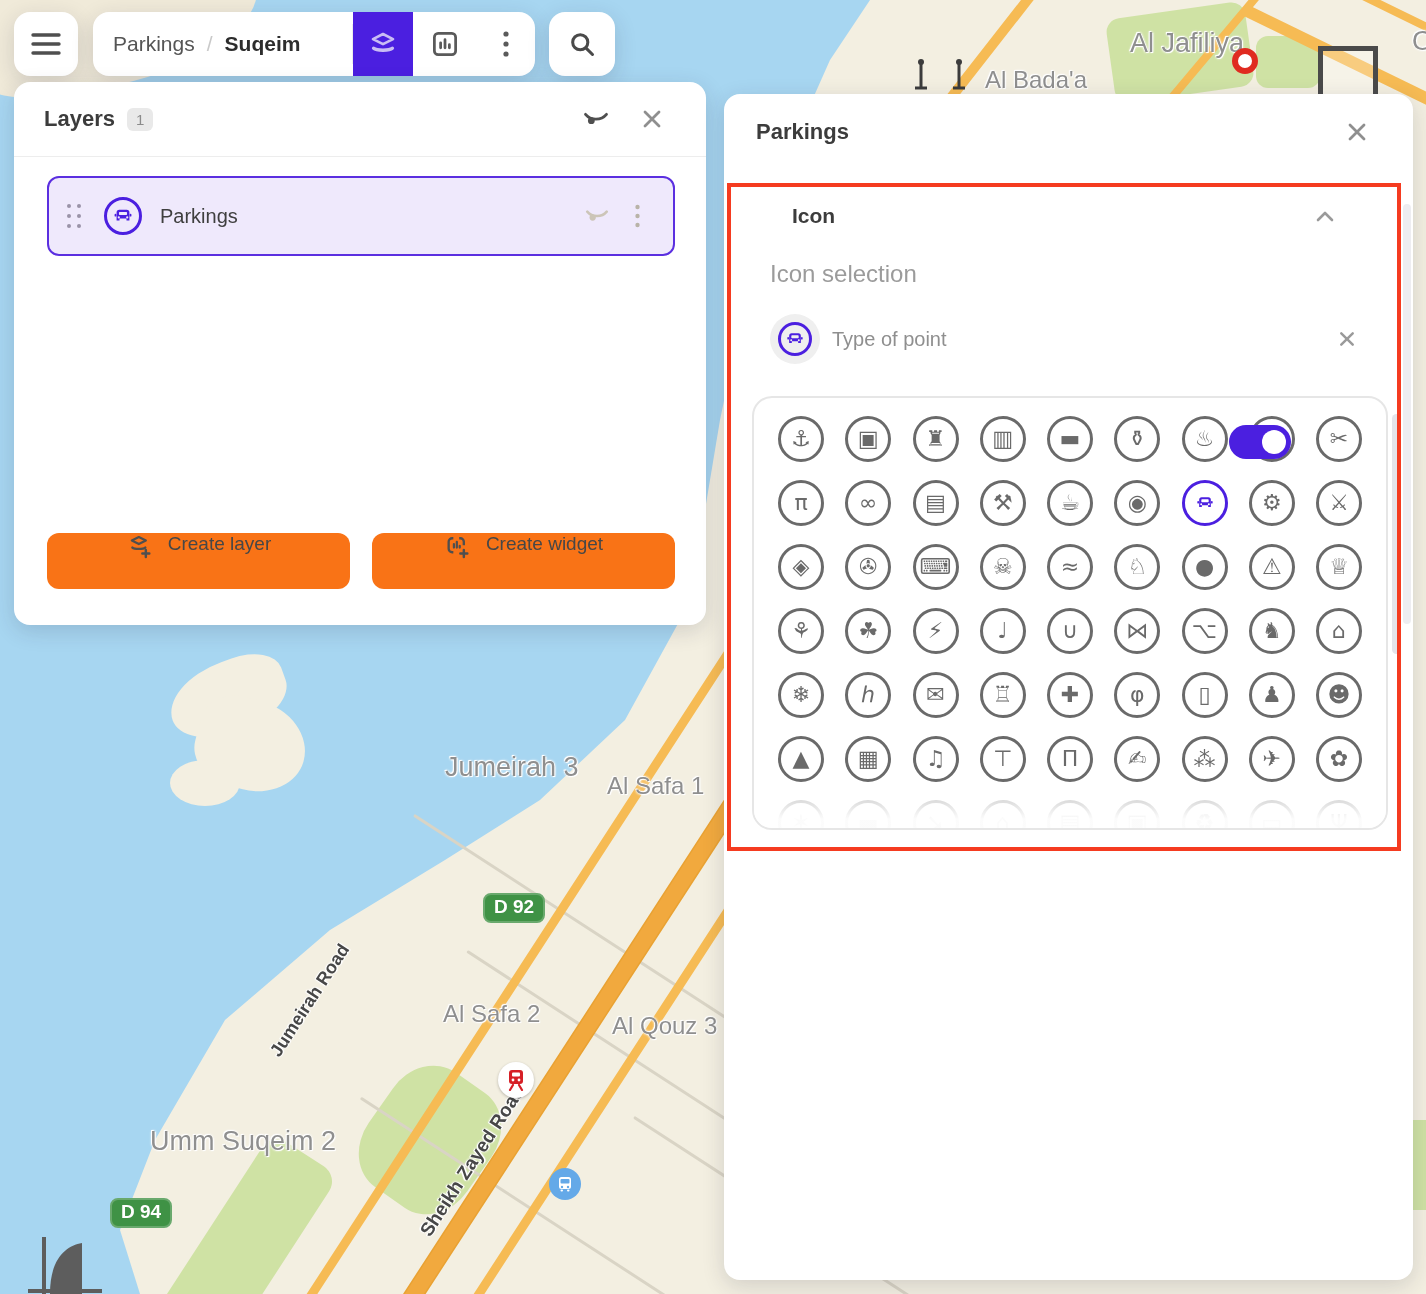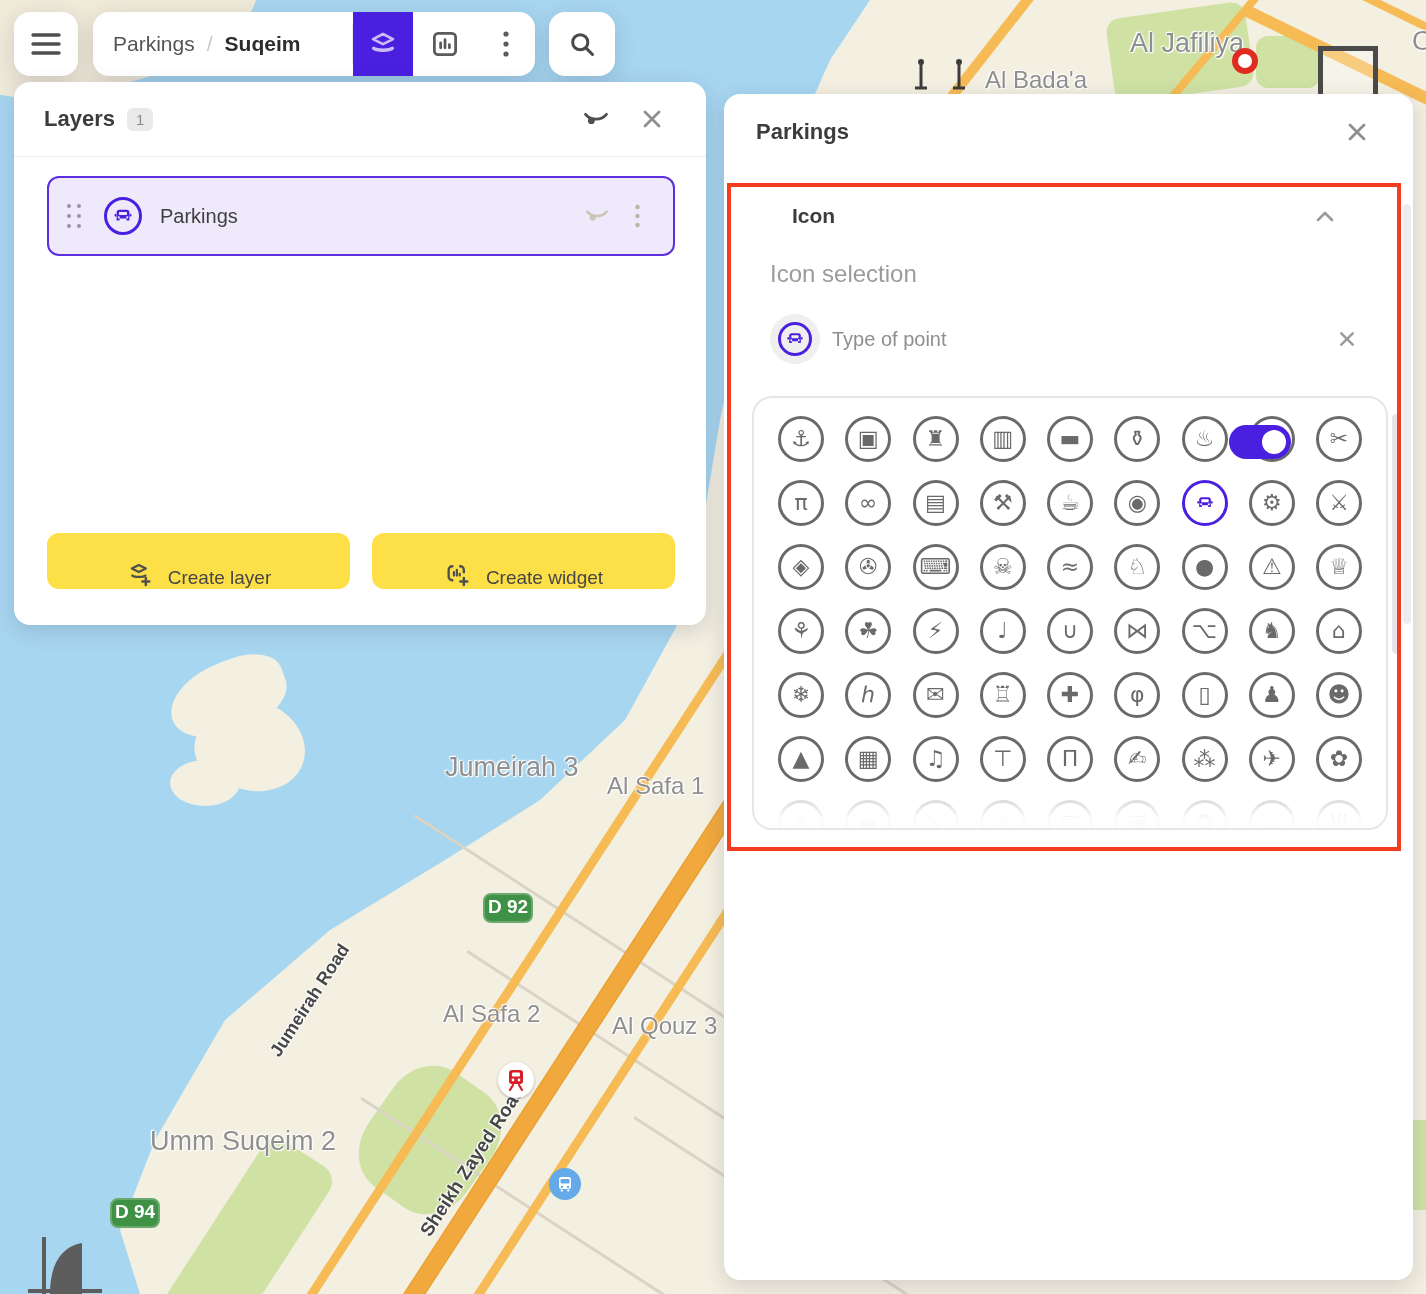--- a/index.html
+++ b/index.html
@@ -16,21 +16,21 @@
   .green { position:absolute; background:#cfe2a4; }
   .road { position:absolute; background:#f6bb54; border-radius:3px; }
   .road.major { background:#f1a93e; box-shadow:0 0 0 1.5px #e9a233; }
   .road.minor { background:#d9d4c5; box-shadow:none; }
   .maplabel { position:absolute; color:#8f8f8f; font-size:26px; white-space:nowrap;
     text-shadow:0 0 3px #fff,0 0 3px #fff,1px 1px 0 #fff,-1px -1px 0 #fff; }
   .maplabel.small { font-size:24px; }
   .roadlabel { position:absolute; color:#474747; font-weight:700; font-size:19px; white-space:nowrap;
     text-shadow:0 0 3px #fff,0 0 3px #fff,1px 1px 0 #fff,-1px -1px 0 #fff; transform:rotate(-57deg); }
   .shield { position:absolute; background:#3f9245; border:2px solid #69a96d; color:#fff; font-weight:700;
-    font-size:19px; padding:1px 3px 3px; border-radius:8px; }
+    font-size:19px; padding:1px 9px 3px; border-radius:8px; }
   .marker { position:absolute; border-radius:50%; display:flex; align-items:center; justify-content:center; }
 
   
   .card { position:absolute; background:#fff; border-radius:16px; box-shadow:0 6px 22px rgba(40,40,60,.16); }
   .iconbtn { display:flex; align-items:center; justify-content:center; cursor:pointer; }
 
   
   #hamburger { left:14px; top:12px; width:64px; height:64px; }
   #topbar { left:93px; top:12px; width:442px; height:64px; display:flex; align-items:center; overflow:hidden; }
   #searchbtn { left:549px; top:12px; width:66px; height:64px; }
@@ -44,21 +44,21 @@
   .panel-title { font-size:22px; font-weight:700; color:#3c3c3c; }
   .badge { background:#e9e9e9; color:#8b8b8b; font-size:15px; border-radius:6px; padding:3px 9px; margin-left:12px; }
   .hdiv { height:1px; background:#ededed; }
   .layer-row { position:absolute; left:33px; top:94px; width:628px; height:80px; background:#efe9fc;
     border:2px solid #5b2fe0; border-radius:12px; display:flex; align-items:center; padding:0 18px; }
   .dots6 { display:grid; grid-template-columns:repeat(2,5px); grid-gap:6px 5px; margin-right:22px; }
   .dots6 i { width:4px; height:4px; border-radius:50%; background:#9a93a8; }
   .circ-ic { width:38px; height:38px; border-radius:50%; border:3px solid #4b1fe0; display:flex; align-items:center; justify-content:center; background:transparent; }
   .layer-name { font-size:20px; color:#3f3f3f; margin-left:18px; flex:1; }
   .btnrow { position:absolute; left:33px; bottom:36px; width:628px; display:flex; gap:22px; }
-  .gbtn { flex:1; height:56px; background:#fde047; border-radius:12px; display:flex; align-items:flex-end;
+  .gbtn { flex:1; height:56px; background:#f97316; border-radius:12px; display:flex; align-items:flex-start;
     justify-content:center; gap:14px; font-size:19px; color:#474747; cursor:pointer; }
 
   
   #settings-panel { left:724px; top:94px; width:689px; height:1186px; overflow:hidden; }
   .redbox { position:absolute; left:3px; top:89px; width:674px; height:668px; border:4px solid #f53b20; pointer-events:none; z-index:5; }
   .sec-h { display:flex; align-items:center; padding:0 68px; }
   .sec-title { font-size:21px; font-weight:700; color:#3c3c3c; flex:1; }
   .gray-label { font-size:24px; color:#9b9b9b; padding:0 46px; }
   .sel-row { display:flex; align-items:center; padding:0 46px; margin-top:26px; }
   .chip { width:50px; height:50px; border-radius:50%; background:#efefef; display:flex; align-items:center; justify-content:center; }

